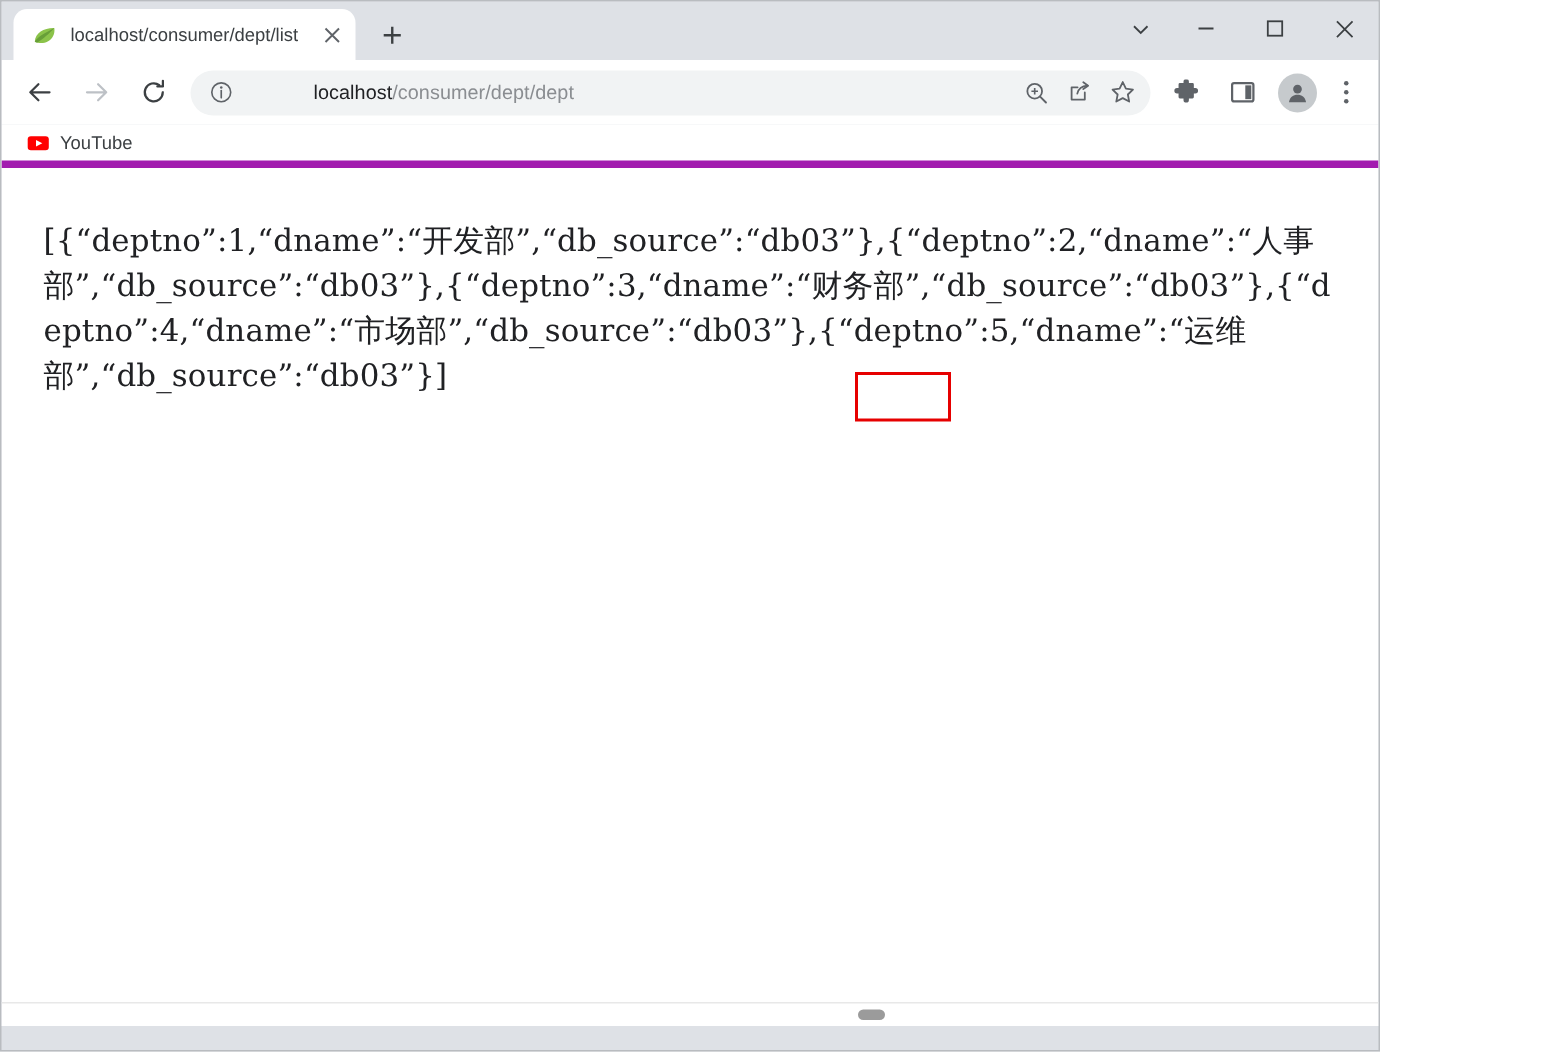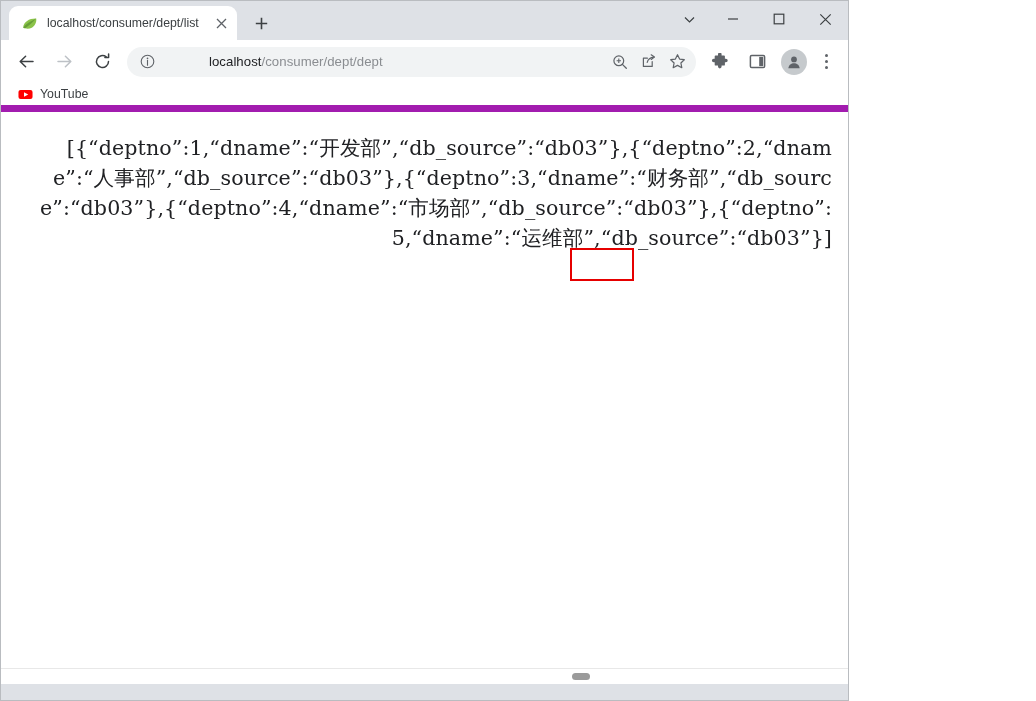--- a/index.html
+++ b/index.html
@@ -10,21 +10,21 @@
   body {
     width: 1036px;
     height: 701px;
     overflow: hidden;
     font-family: "Liberation Sans", sans-serif;
     -webkit-font-smoothing: antialiased;
   }
 
   #browser-window {
     position: relative;
-    width: 849px;
+    width: 920px;
     height: 701px;
     background: #dee1e6;
     box-sizing: border-box;
     border: 1px solid #b9bcc0;
     overflow: hidden;
   }
 
   
   .tab-strip {
     position: relative;
@@ -203,21 +203,21 @@
     margin: 1.5px 0;
   }
 
   
   .bookmark-bar {
     height: 29px;
     background: #ffffff;
     display: flex;
     align-items: center;
     padding-left: 12px;
-    border-bottom: 7px solid #a21caf;
+    border-bottom: 5px solid #a21caf;
     box-sizing: border-box;
   }
   .bookmark {
     display: flex;
     align-items: center;
     height: 22px;
     padding: 0 7px 0 4px;
     border-radius: 4px;
   }
   .bm-icon {
@@ -243,22 +243,21 @@
     padding: 21px 16px 0 16px;
   }
   .json-text {
     font-family: "DejaVu Serif", "Liberation Serif", serif;
     font-size: 20.6px;
     line-height: 30px;
     color: #202124;
     letter-spacing: 0.1px;
     word-break: break-all;
     white-space: normal;
-    margin: 0;
-    text-align: right;
+    margin: 12px;
   }
   
   .highlight-box {
     position: absolute;
     left: 569px;
     top: 136px;
     width: 64px;
     height: 33px;
     border: 2px solid #e60000;
     box-sizing: border-box;

